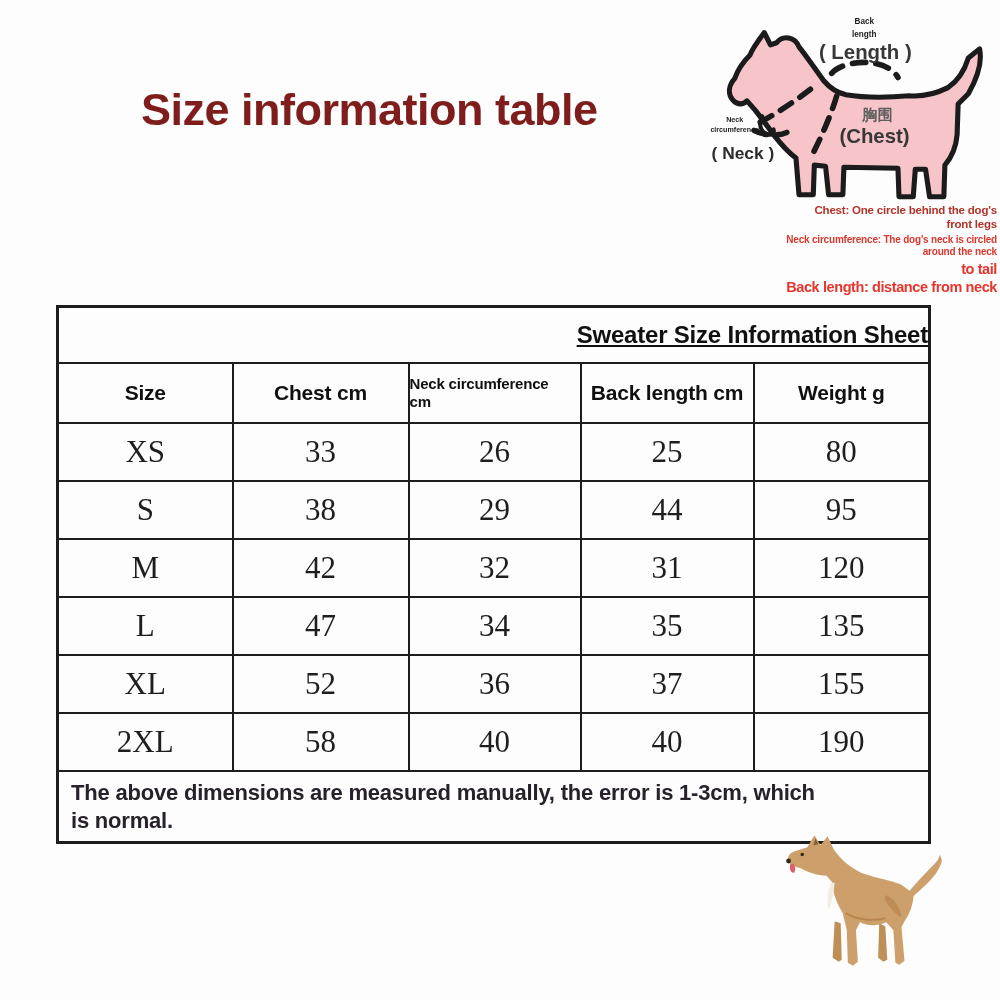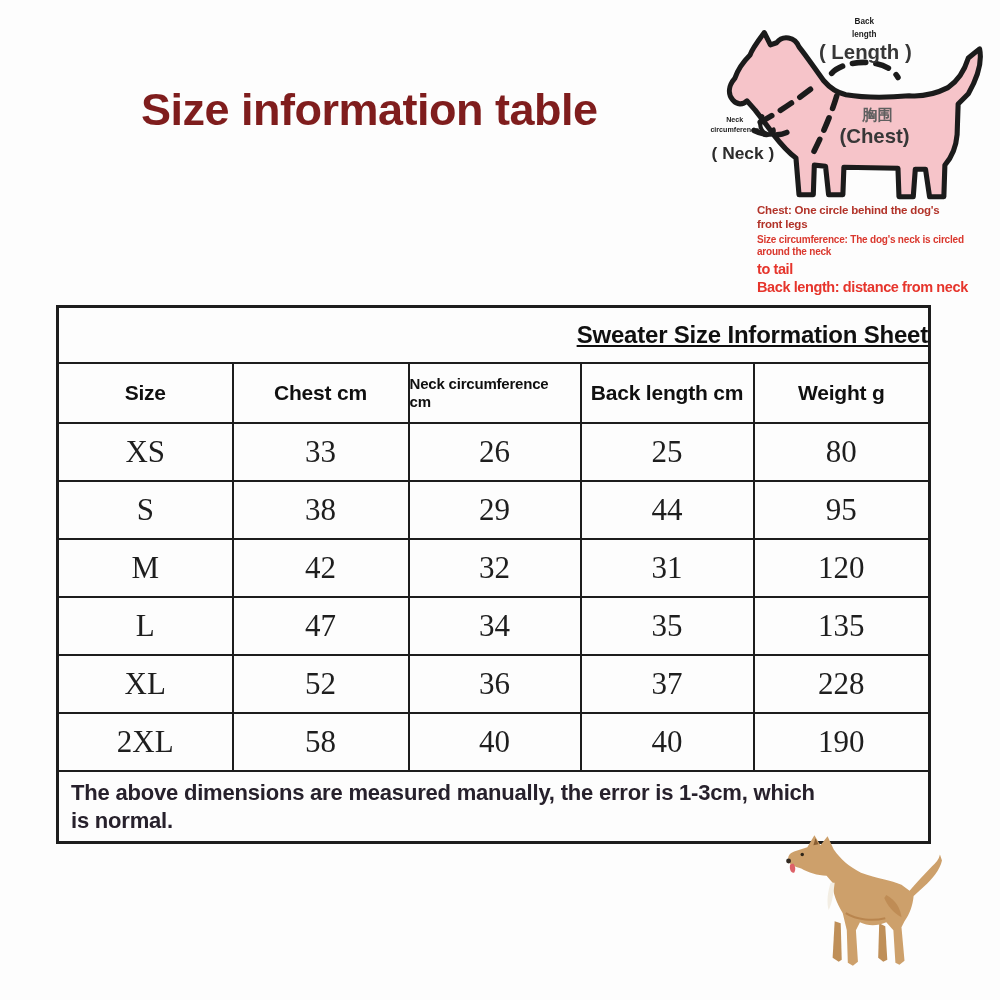--- a/index.html
+++ b/index.html
@@ -21,21 +21,21 @@
   .t-tiny2{font-size:7px;font-weight:700;fill:#1c1c1c;}
   .t-paren{font-size:20px;font-weight:600;fill:#373737;}
   .t-paren-sm{font-size:17px;font-weight:600;fill:#2c2c2c;}
   .t-cn{font-size:15px;font-weight:700;fill:#5f5f5f;}
   
   .measure-notes{position:absolute;left:757px;top:203px;width:240px;}
   .measure-notes p{margin:0 0 3px 0;font-weight:700;}
   .note-1{font-size:11.5px;line-height:1.22;color:#b23329;letter-spacing:-0.2px;}
   .note-2{font-size:10px;line-height:1.22;color:#da382e;letter-spacing:-0.2px;}
   .note-3{font-size:14.5px;line-height:1.18;color:#e6352c;letter-spacing:-0.4px;margin-top:5px;}
-  .measure-notes span{display:block;white-space:nowrap;}
+  .measure-notes span{display:block;white-space:nowrap;text-align:right;}
   
   .size-table{
     position:absolute;left:56px;top:305px;width:872px;
     border-collapse:collapse;table-layout:fixed;
     border:3px solid #1d1d1d;
   }
   .size-table td,.size-table th{border:2px solid #1d1d1d;padding:0;}
   .title-row td{
     height:54px;text-align:right;vertical-align:middle;
     font-size:24px;font-weight:700;color:#101010;letter-spacing:-0.2px;text-decoration:underline;
@@ -94,21 +94,21 @@
       <text class="t-paren-sm" x="41" y="152" text-anchor="middle">( Neck )</text>
     </svg>
   </div>
 
   <div class="measure-notes">
     <p class="note-1">
       <span>Chest: One circle behind the dog's</span>
       <span>front legs</span>
     </p>
     <p class="note-2">
-      <span>Size circumference: The dog's neck is circled</span>
+      <span>Neck circumference: The dog's neck is circled</span>
       <span>around the neck</span>
     </p>
     <p class="note-3">
       <span>to tail</span>
       <span>Back length: distance from neck</span>
     </p>
   </div>
 
   <table class="size-table">
     <colgroup>
@@ -155,21 +155,21 @@
         <td>47</td>
         <td>34</td>
         <td>35</td>
         <td>135</td>
       </tr>
       <tr class="data-row">
         <td>XL</td>
         <td>52</td>
         <td>36</td>
         <td>37</td>
-        <td>228</td>
+        <td>155</td>
       </tr>
       <tr class="data-row">
         <td>2XL</td>
         <td>58</td>
         <td>40</td>
         <td>40</td>
         <td>190</td>
       </tr>
       <tr class="foot-row">
         <td colspan="5">

